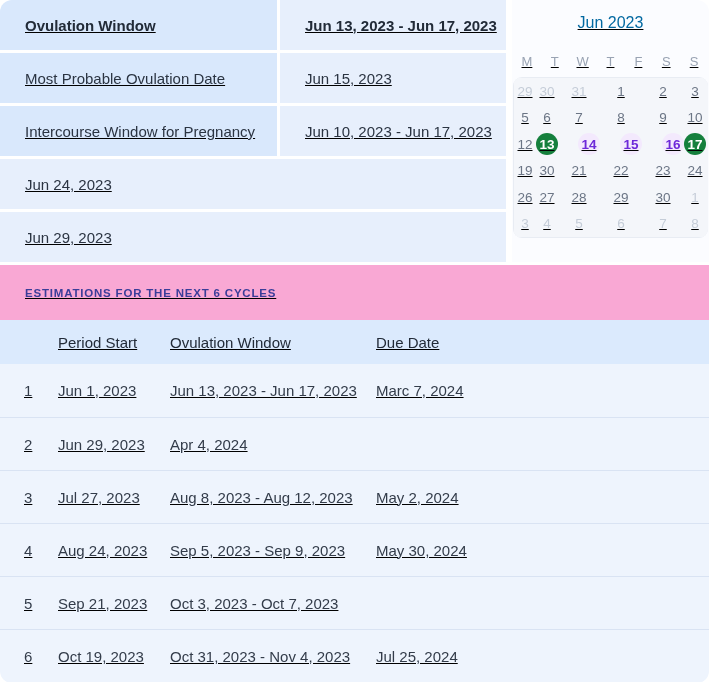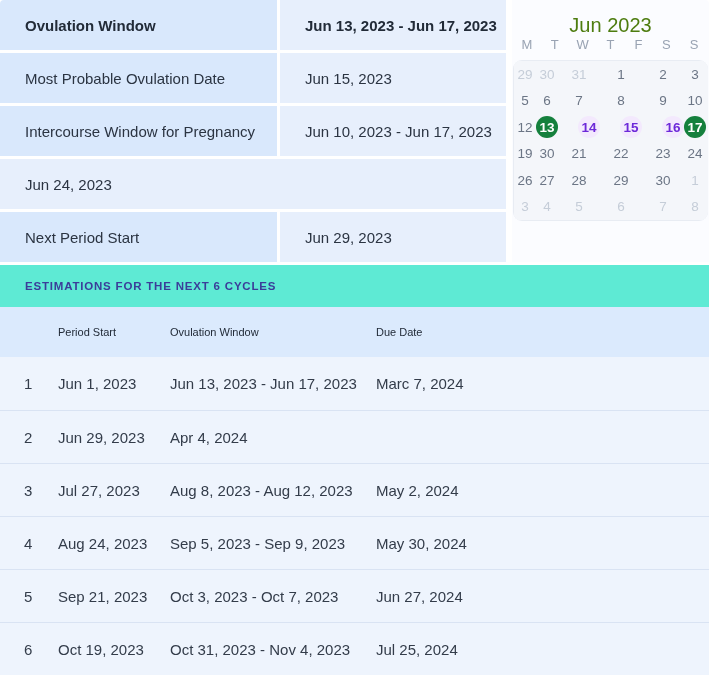--- a/index.html
+++ b/index.html
@@ -1,61 +1,61 @@
 <!DOCTYPE html>
 <html><head>
 <meta charset="utf-8">
 <style>
   * { margin:0; padding:0; box-sizing:border-box; }
   html,body { background:#ffffff; }
   body { font-family:"Liberation Sans","DejaVu Sans",sans-serif; width:709px; }
   .app {
-    width:709px; height:683px; border-radius:4px; overflow:hidden;
-    background:#ffffff; position:relative;
+    width:709px; height:683px; border-radius:12px; overflow:hidden;
+    background:#ffffff; position:relative;text-decoration:underline;
   }
   
   .top { display:flex; height:262px; background:#ffffff; }
   .summary { width:506px; display:flex; flex-direction:column; gap:3px; }
   .summary-row { display:flex; gap:3px; height:50px; flex:1; }
   .summary-label {
     width:277px; background:#d9e8fc; display:flex; align-items:center;
     padding-left:25px; font-size:15px; color:#2b3442;
   }
   .summary-value {
     flex:1; background:#e7effc; display:flex; align-items:center;
     padding-left:25px; font-size:15px; color:#2b3442;
   }
   .summary-row.bold .summary-label, .summary-row.bold .summary-value { font-weight:700; color:#222b38; }
   
   .calendar { width:197px; margin-left:6px; background:#fbfcff; padding-top:14px; }
-  .cal-title { text-align:center; font-size:20px; color:#4d7c0f; }
+  .cal-title { text-align:center; font-size:16px; color:#0369a1; margin-bottom:22px; }
   .cal-weekdays { display:grid; grid-template-columns:repeat(7,1fr); margin:0 1px 8px 1px; }
   .cal-weekdays span { text-align:center; font-size:13px; color:#99a3b3; }
   .cal-grid {
     display:grid; grid-template-columns:repeat(7,1fr); gap:0;
     background:#e8ecf3; padding:1px; border-radius:9px; margin:0 1px; overflow:hidden;
   }
   .cal-cell {
     background:#f4f6fa; height:26.5px; display:flex; align-items:center; justify-content:center;
     font-size:13.5px; color:#6b7585;
   }
   .cal-cell.out { color:#c5cdd8; }
   .cal-cell .pill {
     width:22px; height:22px; border-radius:50%; display:flex; align-items:center; justify-content:center;
   }
   .cal-cell.fill .pill { background:#15803d; color:#ffffff; font-weight:700; }
   .cal-cell.mid .pill { background:#f3e9fd; color:#6d28d9; font-weight:700;margin-left:20px; }
   
   .gap-strip { height:3px; background:#ffffff; }
   .est-bar {
-    height:42px; background:#5eead4; display:flex; align-items:center; padding-left:25px;
+    height:55px; background:#f9a8d4; display:flex; align-items:center; padding-left:25px;
     font-size:11.5px; font-weight:700; letter-spacing:0.07em; color:#3b3d99;
   }
   .est-grid { display:grid; grid-template-columns:34px 112px 206px 1fr; align-items:center; padding-left:24px; }
-  .est-header { height:50px; background:#dbeafd; font-size:11px; color:#222b38; }
+  .est-header { height:44px; background:#dbeafd; font-size:15px; color:#222b38; }
   .est-row { height:53px; background:#eef4fd; font-size:15px; color:#333c4a; }
   .est-row + .est-row { border-top:1px solid #d9e3f3; }
   .cell { padding-right:8px; }
 </style>
 </head>
 <body>
 
 <div class="app">
 
   <div class="top">
@@ -69,21 +69,20 @@
           <div class="summary-value">Jun 15, 2023</div>
         </div>
         <div class="summary-row">
           <div class="summary-label">Intercourse Window for Pregnancy</div>
           <div class="summary-value">Jun 10, 2023 - Jun 17, 2023</div>
         </div>
         <div class="summary-row">
           <div class="summary-value">Jun 24, 2023</div>
         </div>
         <div class="summary-row">
-          <div class="summary-label">Next Period Start</div>
           <div class="summary-value">Jun 29, 2023</div>
         </div>
       </div>
 
     <div class="calendar">
       <div class="cal-title">Jun 2023</div>
       <div class="cal-weekdays" id="cal-weekdays">
           <span>M</span>
           <span>T</span>
           <span>W</span>
@@ -255,21 +254,20 @@
       <div class="est-grid est-row">
         <div class="cell">4</div>
         <div class="cell">Aug 24, 2023</div>
         <div class="cell">Sep 5, 2023 - Sep 9, 2023</div>
         <div class="cell">May 30, 2024</div>
       </div>
       <div class="est-grid est-row">
         <div class="cell">5</div>
         <div class="cell">Sep 21, 2023</div>
         <div class="cell">Oct 3, 2023 - Oct 7, 2023</div>
-        <div class="cell">Jun 27, 2024</div>
       </div>
       <div class="est-grid est-row">
         <div class="cell">6</div>
         <div class="cell">Oct 19, 2023</div>
         <div class="cell">Oct 31, 2023 - Nov 4, 2023</div>
         <div class="cell">Jul 25, 2024</div>
       </div>
     </div>
 
 </div>

